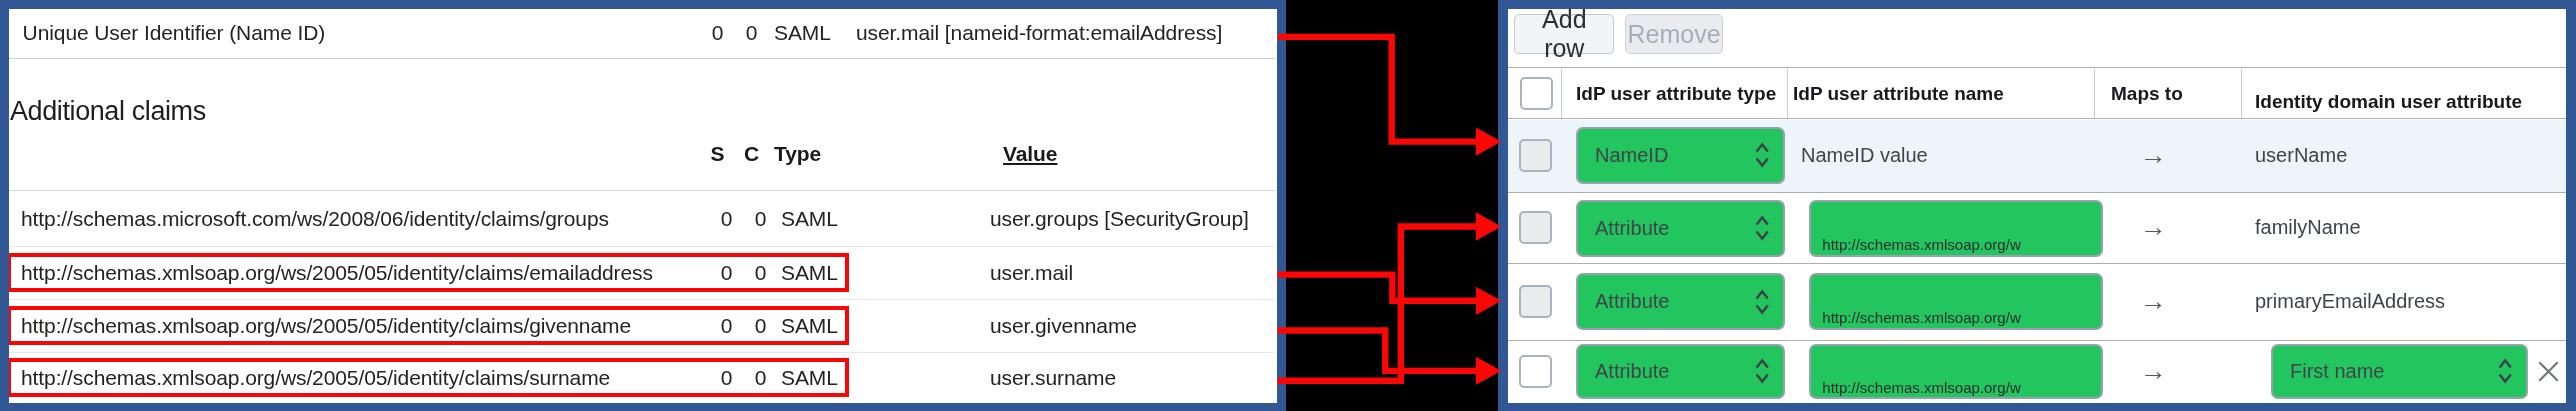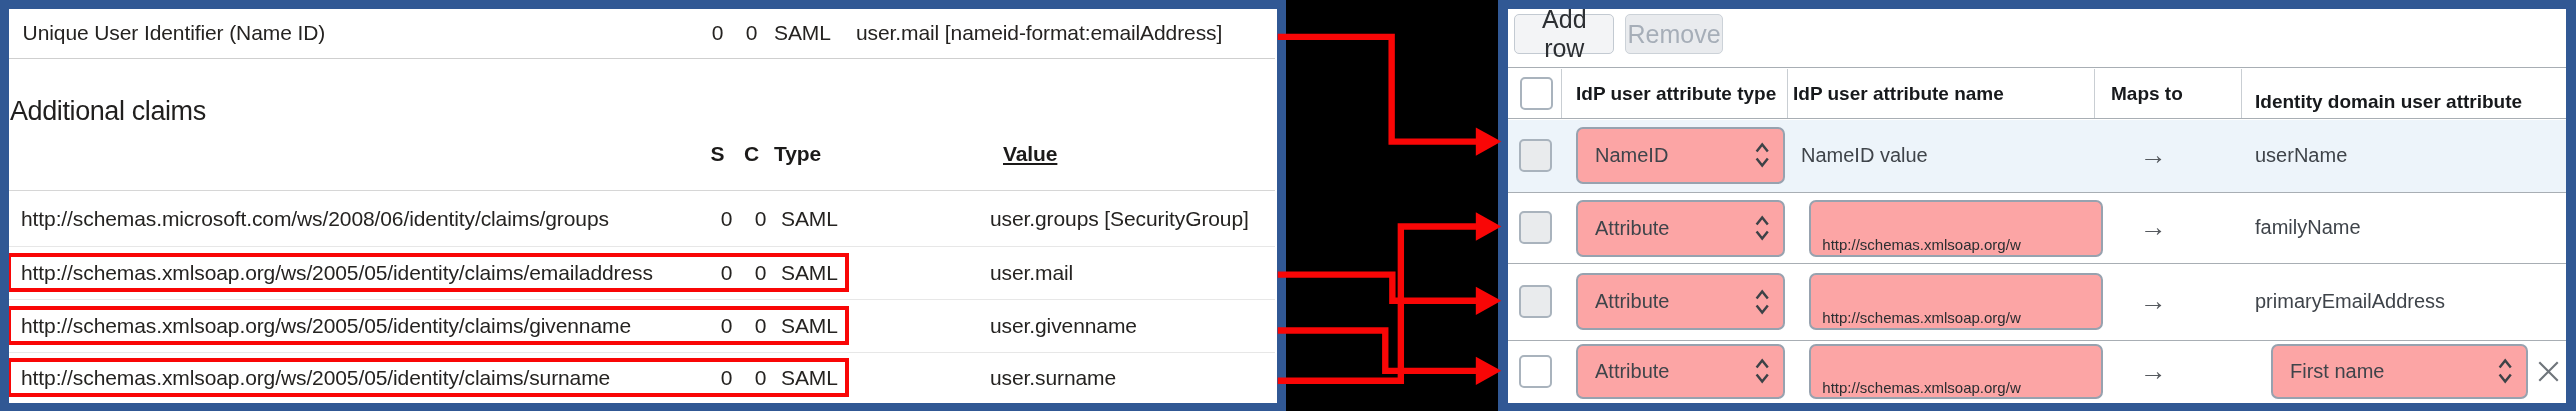--- a/index.html
+++ b/index.html
@@ -37,21 +37,21 @@
   .r-text{font-size:20px;color:#3f444a;}
   .r-head{font-size:19px;font-weight:700;color:#17191c;}
   .btn{position:absolute;top:14px;height:40px;border-radius:5px;border:1.4px solid #c3cad2;
        background:#f3f4f6;display:flex;align-items:center;justify-content:center;
        font-size:25px;color:#2c2f33;box-sizing:border-box;}
   .btn.disabled{background:#e9ebee;color:#a6aeb8;border-color:#ccd2d8;}
   .cb{position:absolute;width:33px;height:33px;border:2.1px solid #a9b3bd;border-radius:5px;
       background:#fff;box-sizing:border-box;}
   .cb.filled{background:#e9ebed;}
   .rowbg{position:absolute;left:10px;width:1058px;background:#edf4fa;}
-  .selectbox,.inputbox{position:absolute;height:57px;background:#fca5a5;border:2.1px solid #97a2af;
+  .selectbox,.inputbox{position:absolute;height:57px;background:#22c55e;border:2.1px solid #97a2af;
       border-radius:7px;box-sizing:border-box;display:flex;align-items:center;}
   .selectbox{padding:0 11.3px 0 17px;justify-content:space-between;}
   .inputbox{padding:0;}
   .inputbox input{border:none;outline:none;background:transparent;width:100%;height:100%;
       font-family:"Liberation Sans",sans-serif;font-size:15px;color:#2b2e31;padding:0 11.3px;box-sizing:border-box;margin-top:32px;}
   .spinner{flex:0 0 auto;margin-left:10px;}
   .mapsarrow{font-size:27px;color:#55595e;}
   .sep-strong{background:#a8aeb4;}
 </style>
 </head>

